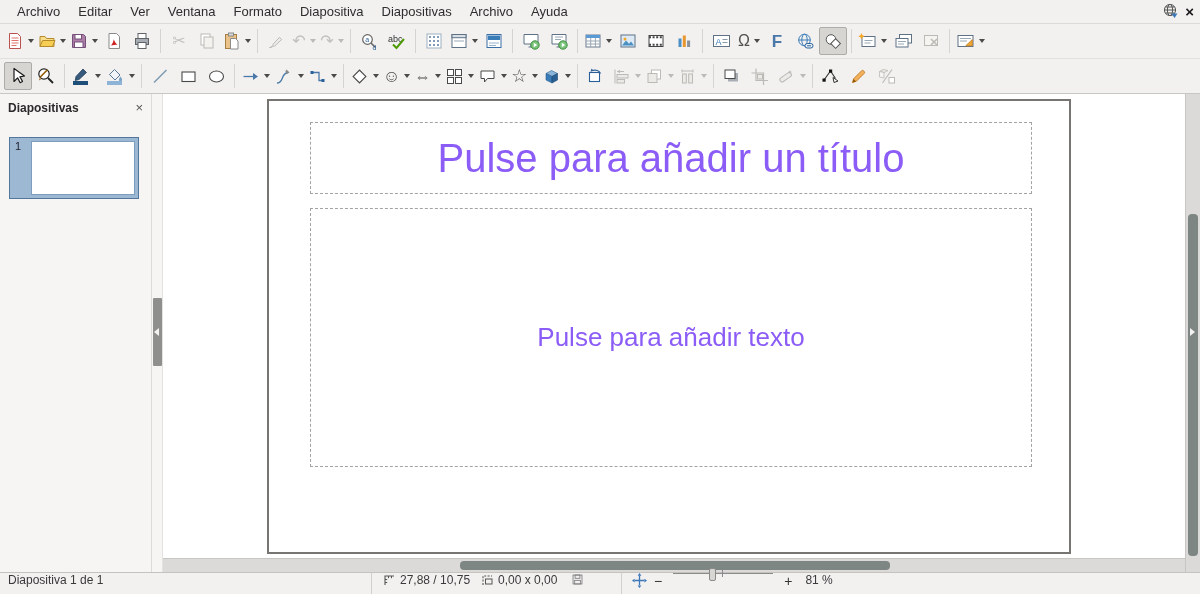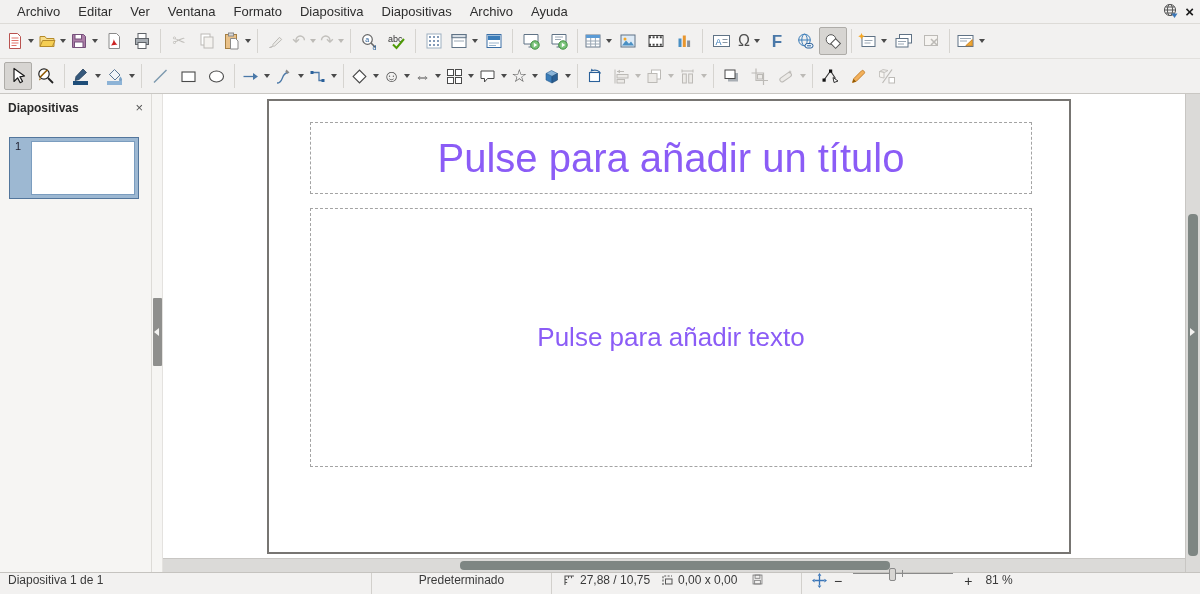--- a/index.html
+++ b/index.html
@@ -604,23 +604,20 @@
     <div class="vscroll">
       <div class="vthumb"></div>
       <span class="tri"></span>
     </div>
   </div>
 
   <div class="statusbar">
     <div class="sb-seg" style="width:372px">
       <span>Diapositiva 1 de 1</span>
     </div>
-    <div class="sb-seg c" style="width:180px">
-      <span>Predeterminado</span>
-    </div>
     <div class="sb-seg" style="width:250px">
       <span class="sb-icon">
           <svg width="14" height="14" viewBox="0 0 14 14">
             <path d="M3 12V3h9" fill="none" stroke="#555" stroke-width="1.1"></path>
             <path d="M3 6.5h2.2M3 9.5h2.2M6.5 3v2.2M9.5 3v2.2" stroke="#555"></path>
           </svg>
         </span>
       <span>27,88 / 10,75</span>
       <span class="sb-icon" style="margin-left:10px">
           <svg width="14" height="14" viewBox="0 0 14 14">

